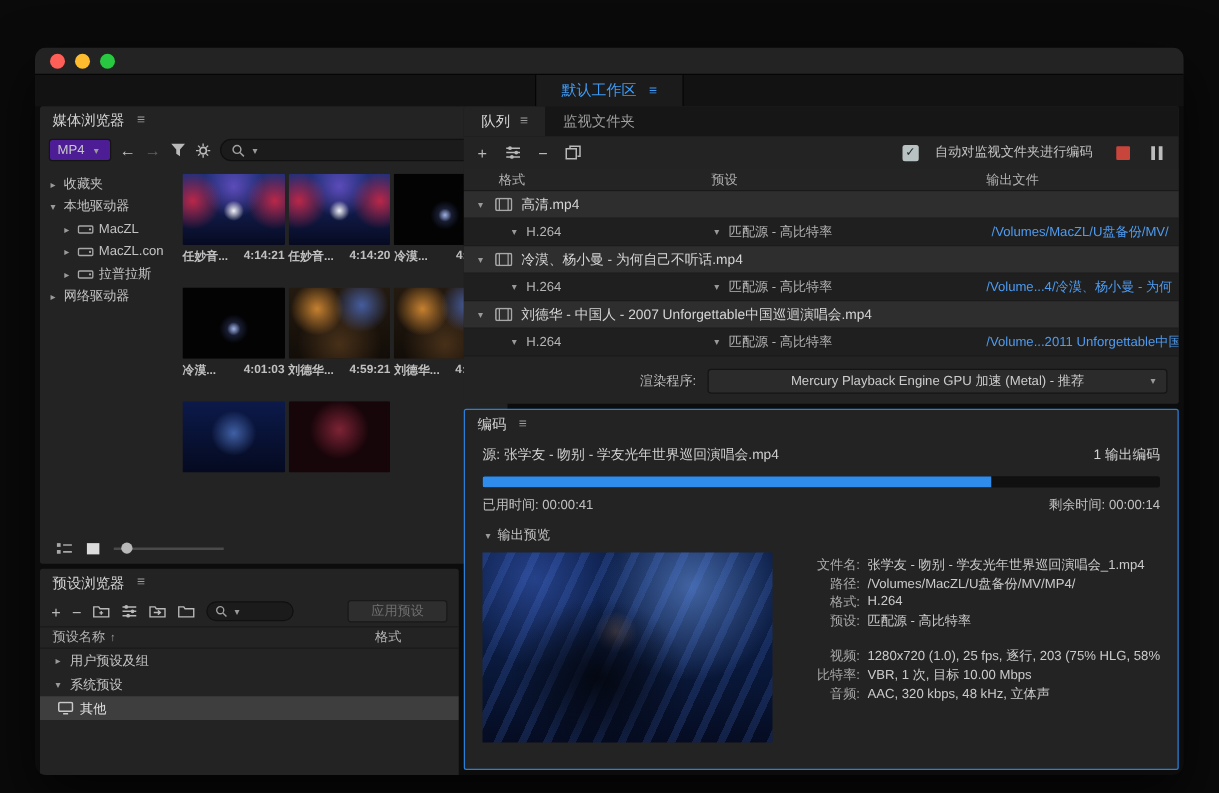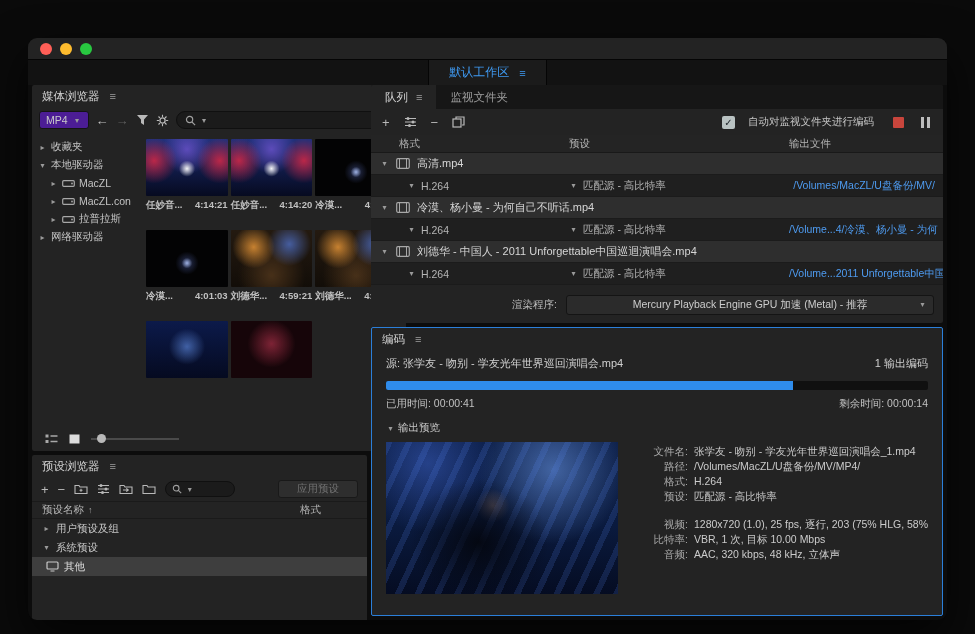--- a/index.html
+++ b/index.html
@@ -479,21 +479,21 @@
     </div>
 
     <div class="q-group">
       <span class="chev">▾</span>
       <span class="icon">
         <svg width="14" height="11" viewBox="0 0 14 11">
             <rect x="0.7" y="0.7" width="12.6" height="9.6" rx="1.2" fill="none" stroke="#a8a8a8" stroke-width="1.2"></rect>
             <path d="M3.5 1v9M10.5 1v9" stroke="#a8a8a8" stroke-width="1"></path>
           </svg>
       </span>
-      <span>刘德华 - 中国人 - 2011 Unforgettable中国巡迴演唱会.mp4</span>
+      <span>刘德华 - 中国人 - 2007 Unforgettable中国巡迴演唱会.mp4</span>
     </div>
     <div class="q-detail">
       <span></span>
       <span class="cell">
         <span class="chev">▾</span>
         <span>H.264</span>
       </span>
       <span class="cell">
         <span class="chev">▾</span>
         <span>匹配源 - 高比特率</span>

